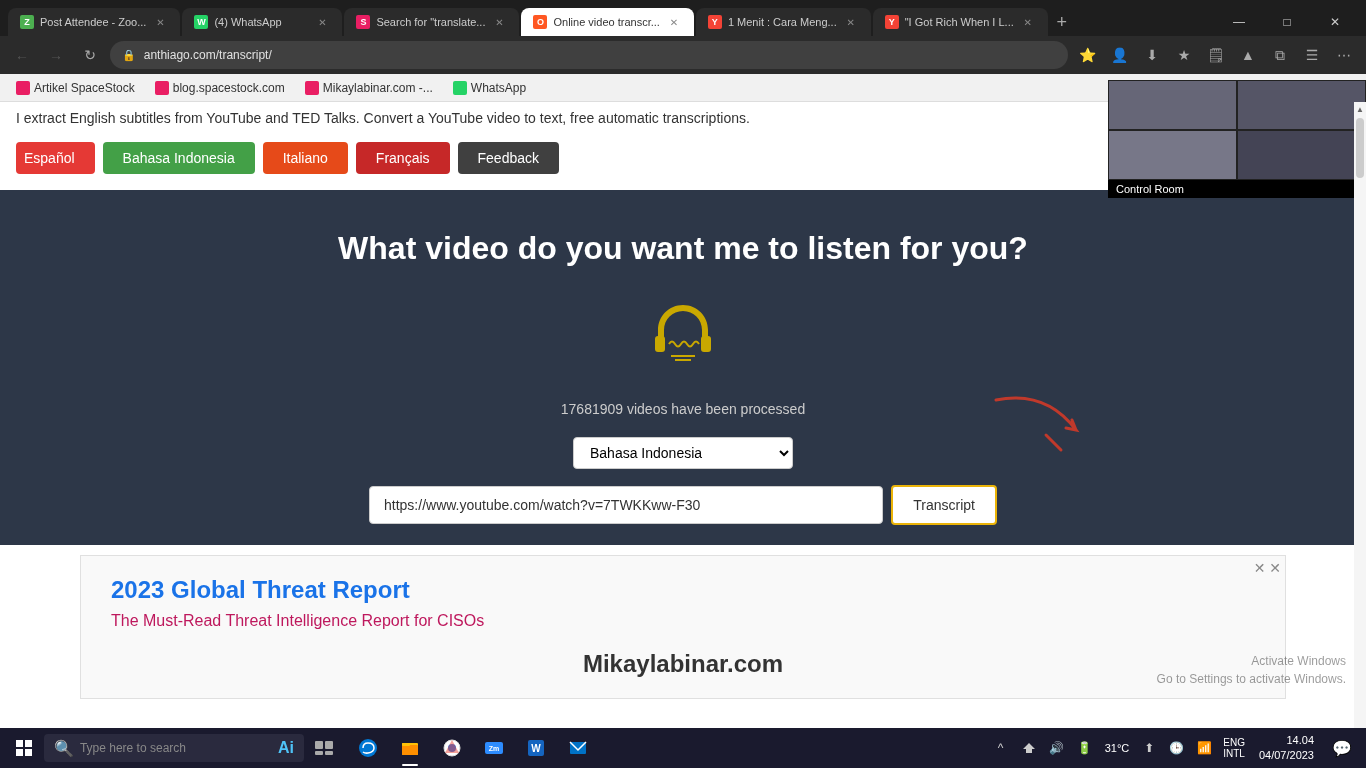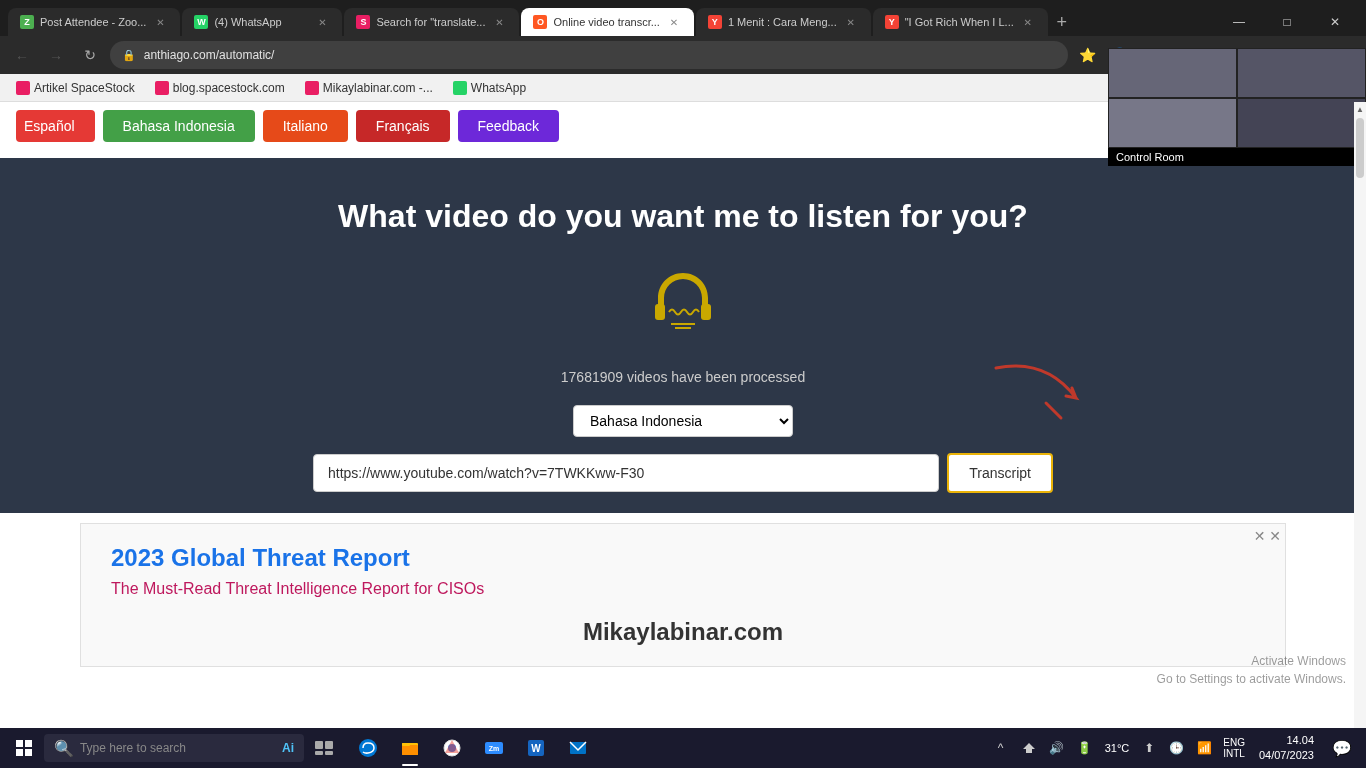--- a/index.html
+++ b/index.html
@@ -38,31 +38,31 @@
     
     .info-bar { padding: 8px 16px; font-size: 14px; color: #333; background: #fff; }
 
     
     .lang-buttons { padding: 8px 16px 16px; display: flex; align-items: center; gap: 8px; background: #fff; }
     .lang-btn { padding: 8px 20px; border: none; border-radius: 4px; font-size: 14px; font-weight: 500; cursor: pointer; color: #fff; }
     .lang-btn.red { background: #e53935; padding-left: 8px; }
     .lang-btn.green { background: #43a047; }
     .lang-btn.orange { background: #e64a19; }
     .lang-btn.darkred { background: #c62828; }
-    .lang-btn.blue { background: #6d28d9; }
+    .lang-btn.blue { background: #404040; }
 
     
     .main-section { background: #2d3748; padding: 40px 16px 20px; display: flex; flex-direction: column; align-items: center; position: relative; min-height: 340px; }
     .main-title { color: #fff; font-size: 32px; font-weight: bold; text-align: center; margin-bottom: 24px; }
     .headphone-icon { font-size: 60px; color: #c9a800; text-align: center; margin-bottom: 4px; }
     .headphone-container { display: flex; flex-direction: column; align-items: center; margin-bottom: 12px; }
     .video-count { color: #ccc; font-size: 14px; margin-bottom: 20px; }
     .lang-select-row { margin-bottom: 16px; }
     .lang-select { background: #fff; border: 1px solid #ccc; border-radius: 4px; padding: 6px 12px; font-size: 14px; width: 220px; cursor: pointer; appearance: auto; }
-    .url-input-row { display: flex; align-items: center; gap: 8px; width: 740px; max-width: 95%; margin-bottom: 0; }
+    .url-input-row { display: flex; align-items: center; gap: 8px; width: 628px; max-width: 95%; margin-bottom: 0; }
     .url-input { flex: 1; padding: 10px 14px; border: 1px solid #ccc; border-radius: 4px; font-size: 14px; background: #fff; color: #333; }
     .transcript-btn { padding: 10px 20px; background: #fff; border: 2px solid #eab308; border-radius: 4px; font-size: 14px; font-weight: 400; cursor: pointer; white-space: nowrap; color: #333; }
 
     
     .arrow-annotation { position: absolute; right: 280px; top: 200px; }
 
     
     .video-overlay { position: absolute; right: 0; top: -110px; width: 258px; background: #000; }
     .video-thumb { width: 100%; height: 100px; background: linear-gradient(135deg, #555 0%, #333 100%); display: flex; align-items: center; justify-content: center; color: #fff; font-size: 10px; overflow: hidden; }
     .video-thumb-grid { display: grid; grid-template-columns: 1fr 1fr; width: 100%; height: 100%; }
@@ -152,21 +152,21 @@
       <div class="win-btn close">✕</div>
     </div>
   </div>
 
   <div class="address-bar-row">
     <div class="nav-btn disabled">←</div>
     <div class="nav-btn disabled">→</div>
     <div class="nav-btn">↻</div>
     <div class="address-bar">
       <span class="address-bar-lock">🔒</span>
-      <span class="address-bar-url">anthiago.com/automatic/</span>
+      <span class="address-bar-url">anthiago.com/transcript/</span>
     </div>
     <div class="browser-actions">
       <div class="browser-action-btn">⭐</div>
       <div class="browser-action-btn">👤</div>
       <div class="browser-action-btn">⬇</div>
       <div class="browser-action-btn">★</div>
       <div class="browser-action-btn">🗒</div>
       <div class="browser-action-btn">▲</div>
       <div class="browser-action-btn">⧉</div>
       <div class="browser-action-btn">☰</div>
@@ -191,20 +191,23 @@
       </div>
       <div class="bookmark-item">
         <div class="bookmark-favicon" style="background:#25d366;width:14px;height:14px;border-radius:2px;"></div>
         <span>WhatsApp</span>
       </div>
     </div>
 </div>
 
 <div class="page-content">
 
+  <div class="info-bar">
+    <span>I extract English subtitles from YouTube and TED Talks. Convert a YouTube video to text, free automatic transcriptions.</span>
+  </div>
 
   <div class="lang-buttons">
     <button class="lang-btn red">Español</button>
     <button class="lang-btn green">Bahasa Indonesia</button>
     <button class="lang-btn orange">Italiano</button>
     <button class="lang-btn darkred">Français</button>
     <button class="lang-btn blue">Feedback</button>
   </div>
 
   <div class="main-section">
@@ -292,21 +295,21 @@
       <rect x="0" y="0" width="7" height="7"></rect>
       <rect x="9" y="0" width="7" height="7"></rect>
       <rect x="0" y="9" width="7" height="7"></rect>
       <rect x="9" y="9" width="7" height="7"></rect>
     </svg>
   </div>
 
   <div class="taskbar-search">
     <span>🔍</span>
     <span class="taskbar-search-text">Type here to search</span>
-    <span style="color:#4fc3f7;font-size:12px;margin-left:auto;font-weight:bold;text-align:center;">Ai</span>
+    <span style="color:#4fc3f7;font-size:16px;margin-left:auto;font-weight:bold;text-align:center;">Ai</span>
   </div>
 
   <div class="taskbar-icon">
     <svg width="18" height="14" viewBox="0 0 18 14" fill="#aaa">
       <rect x="0" y="0" width="8" height="8" rx="1"></rect>
       <rect x="10" y="0" width="8" height="8" rx="1"></rect>
       <rect x="0" y="10" width="8" height="4" rx="1"></rect>
       <rect x="10" y="10" width="8" height="4" rx="1"></rect>
     </svg>
   </div>

